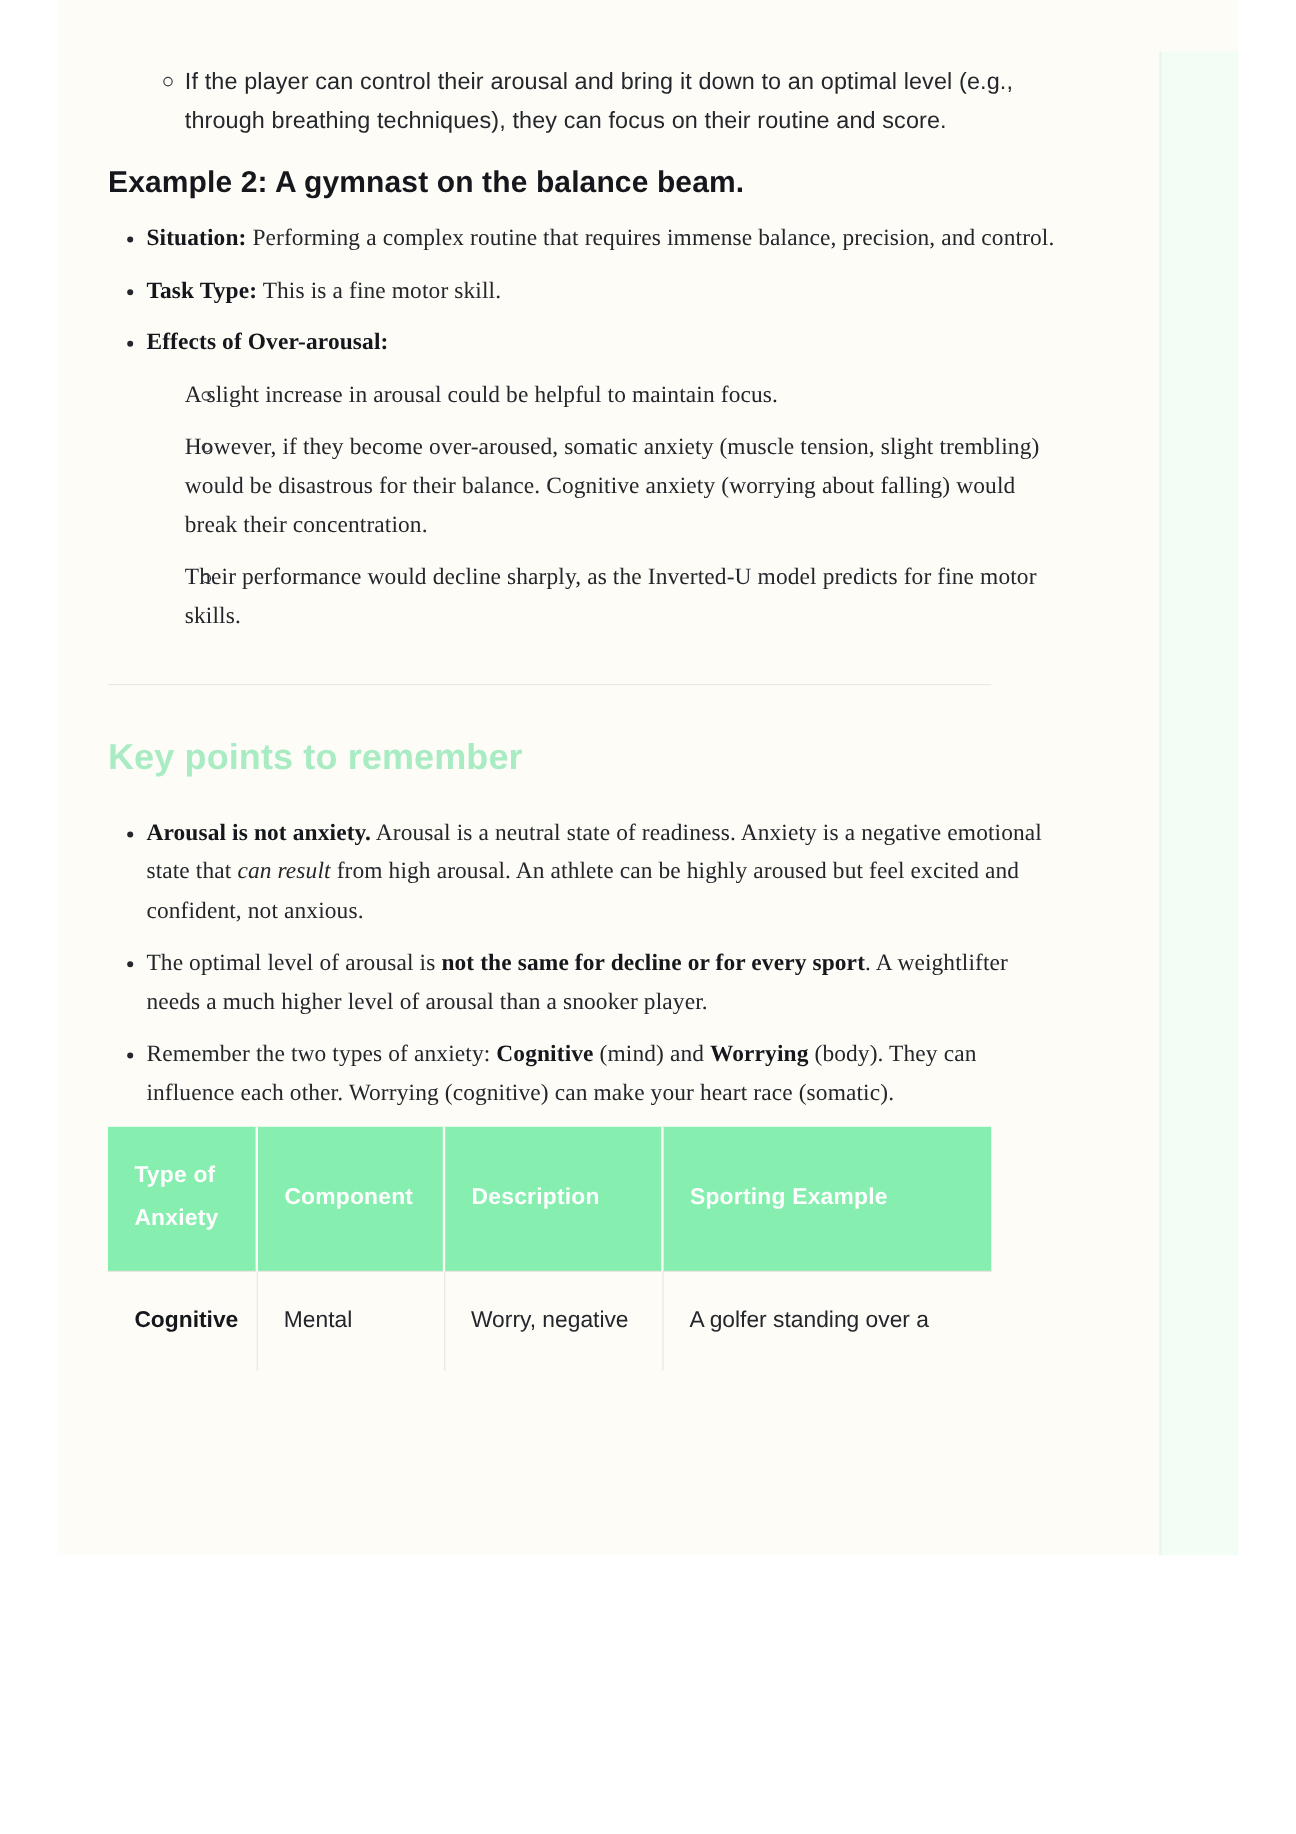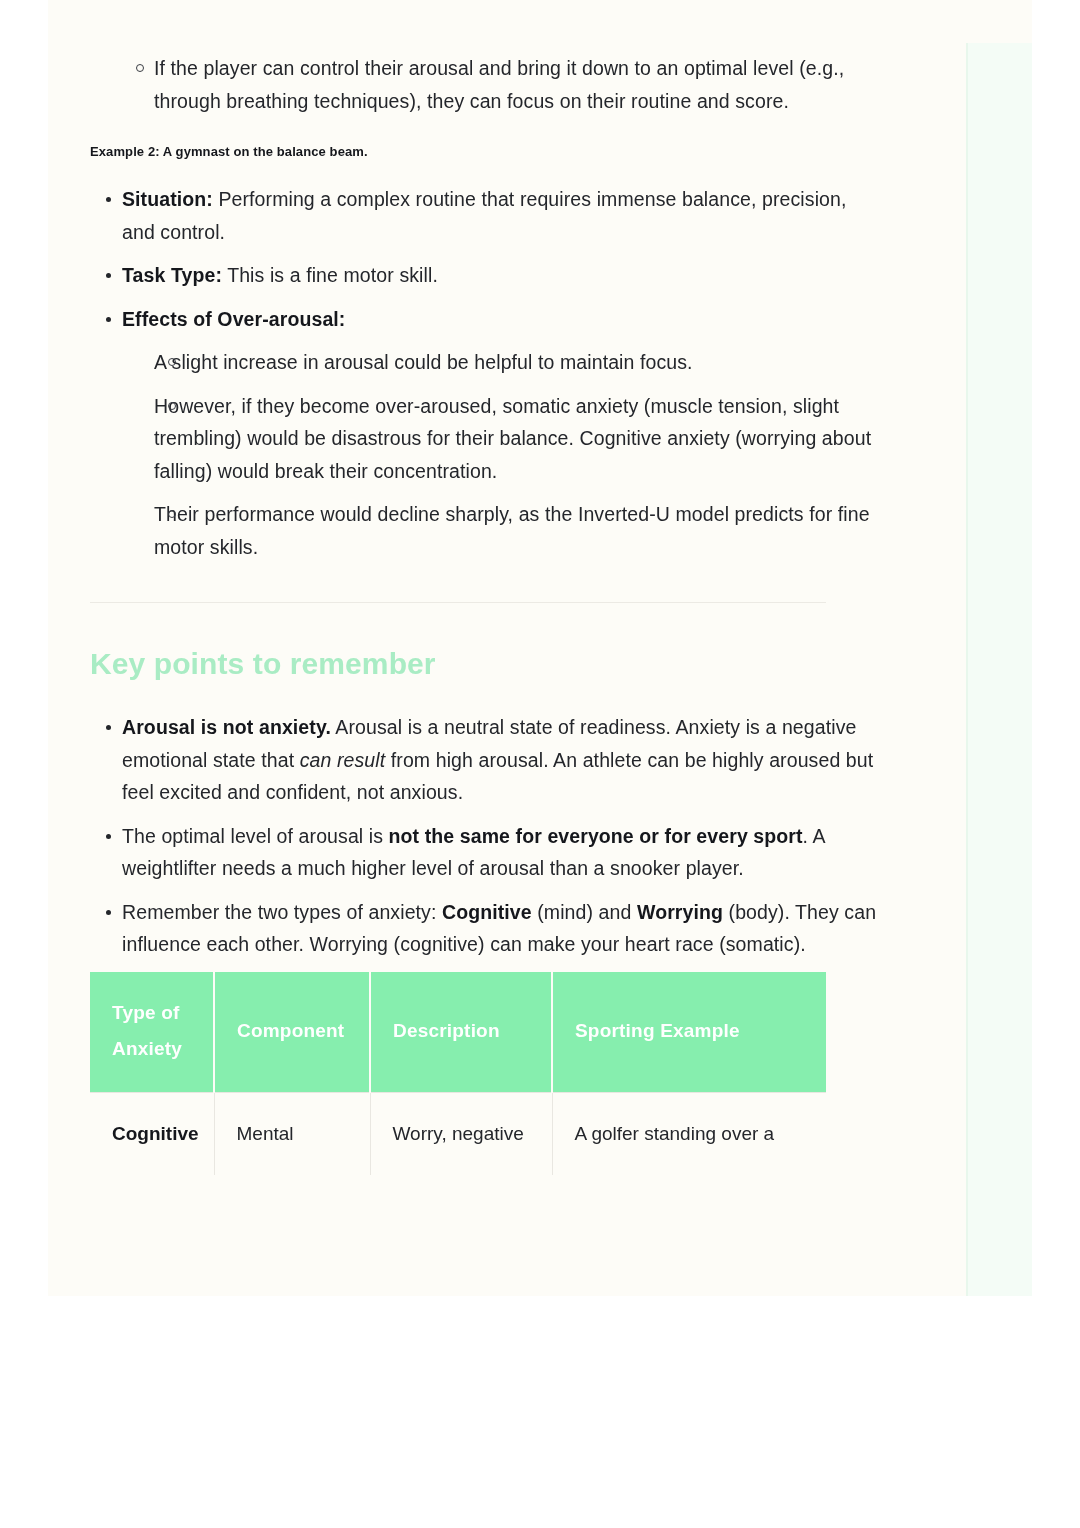--- a/index.html
+++ b/index.html
@@ -54,20 +54,21 @@
     list-style: none;
   }
   li {
     position: relative;
     margin: 0;
   }
   
   .lvl1 > li {
     padding-left: 32px;
     margin-bottom: 11px;
+    font-family: Liberation Serif, serif;
   }
   .lvl1 > li::before {
     content: "";
     position: absolute;
     left: 16px;
     top: 14px;
     width: 5px;
     height: 5px;
     border-radius: 50%;
     background: #24262b;
@@ -86,21 +87,21 @@
     height: 6px;
     border-radius: 50%;
     border: 1.4px solid #3a3d44;
     background: transparent;
   }
   .lvl2.flush > li { padding-left: 64px; }
 
   .block-top { padding-top: 52px; }
 
   .heading-bold {
-    font-size: 13px;
+    font-size: 25px;
     line-height: 30px;
     font-weight: 700;
     color: #15171c;
     margin: 20px 0 16px 0;
     letter-spacing: 0.1px;
   }
 
   .divider {
     height: 1px;
     background: #eceae4;
@@ -210,21 +211,21 @@
 
     <div class="divider"></div>
 
     <div class="section-title">Key points to remember</div>
 
     <ul class="lvl1">
       <li>
         <span class="li-text"><b>Arousal is not anxiety.</b><span> Arousal is a neutral state of readiness. Anxiety is a negative emotional state that </span><i>can result</i><span> from high arousal. An athlete can be highly aroused but feel excited and confident, not anxious.</span></span>
       </li>
       <li>
-        <span class="li-text"><span>The optimal level of arousal is </span><b>not the same for everyone or for every sport</b><span>. A weightlifter needs a much higher level of arousal than a snooker player.</span></span>
+        <span class="li-text"><span>The optimal level of arousal is </span><b>not the same for decline or for every sport</b><span>. A weightlifter needs a much higher level of arousal than a snooker player.</span></span>
       </li>
       <li>
         <span class="li-text"><span>Remember the two types of anxiety: </span><b>Cognitive</b><span> (mind) and </span><b>Worrying</b><span> (body). They can influence each other. Worrying (cognitive) can make your heart race (somatic).</span></span>
       </li>
     </ul>
 
     <div class="tbl-wrap">
       <table class="data">
         <colgroup>
           <col class="col1">

